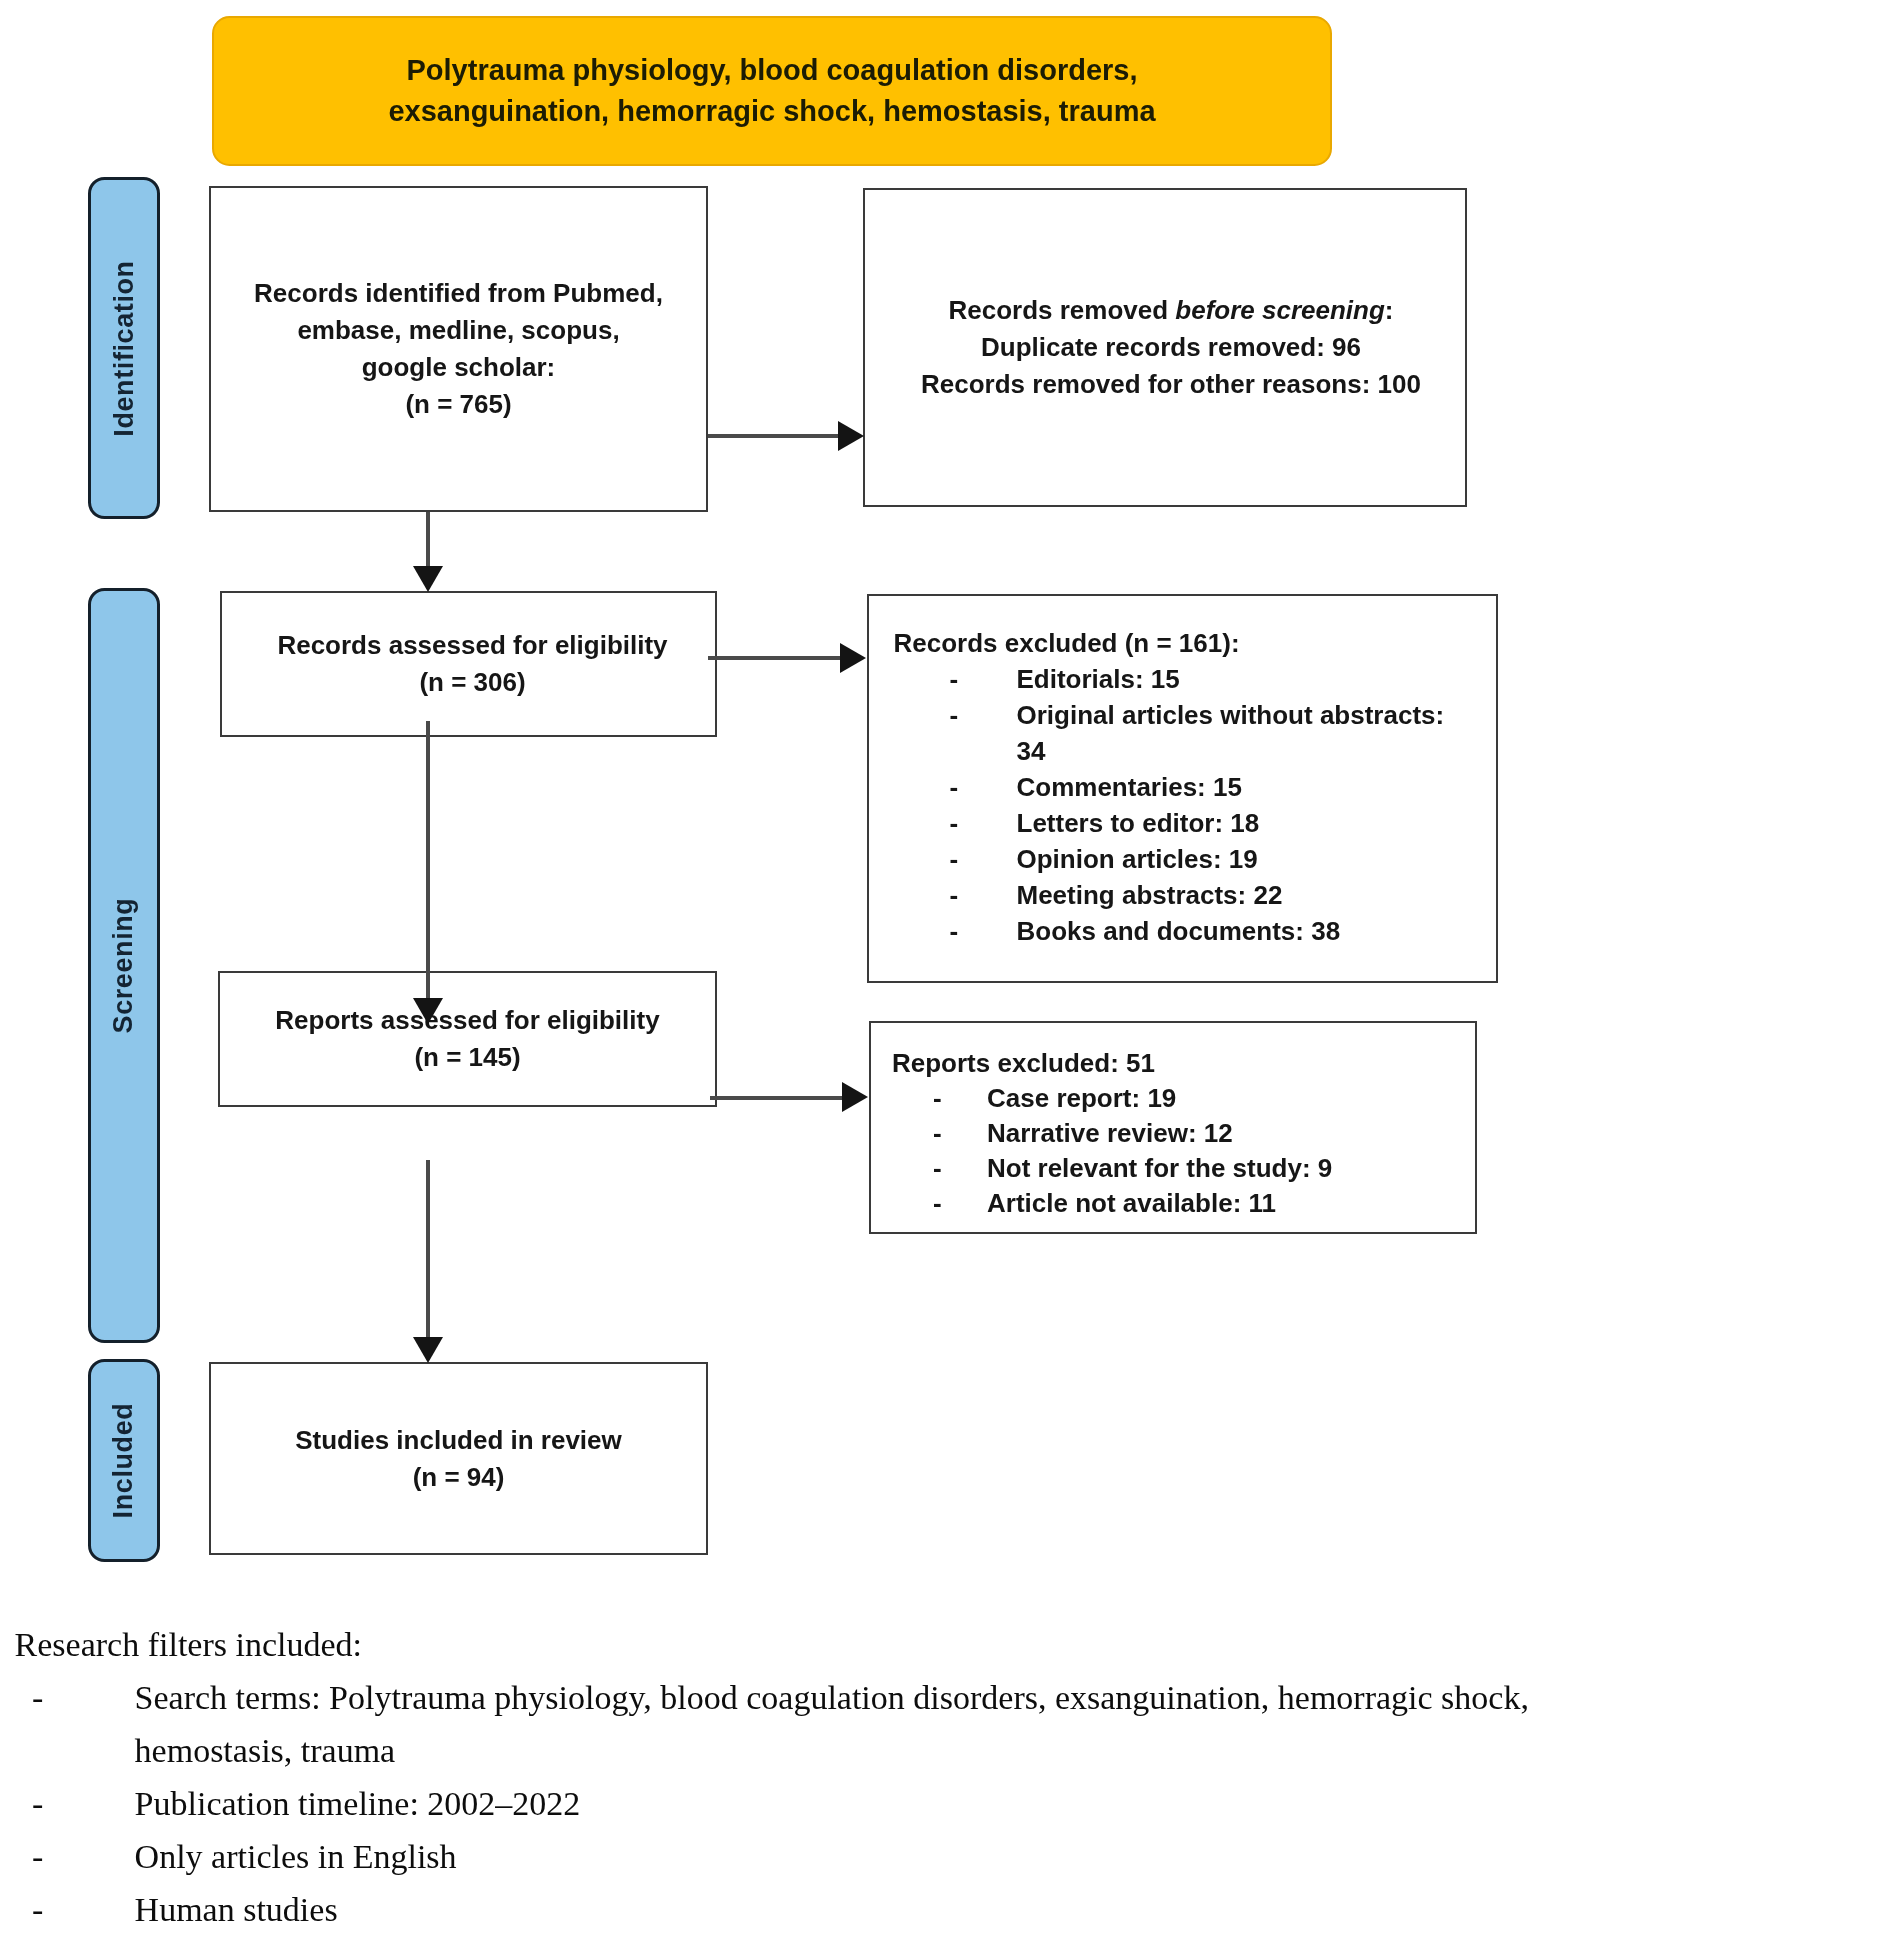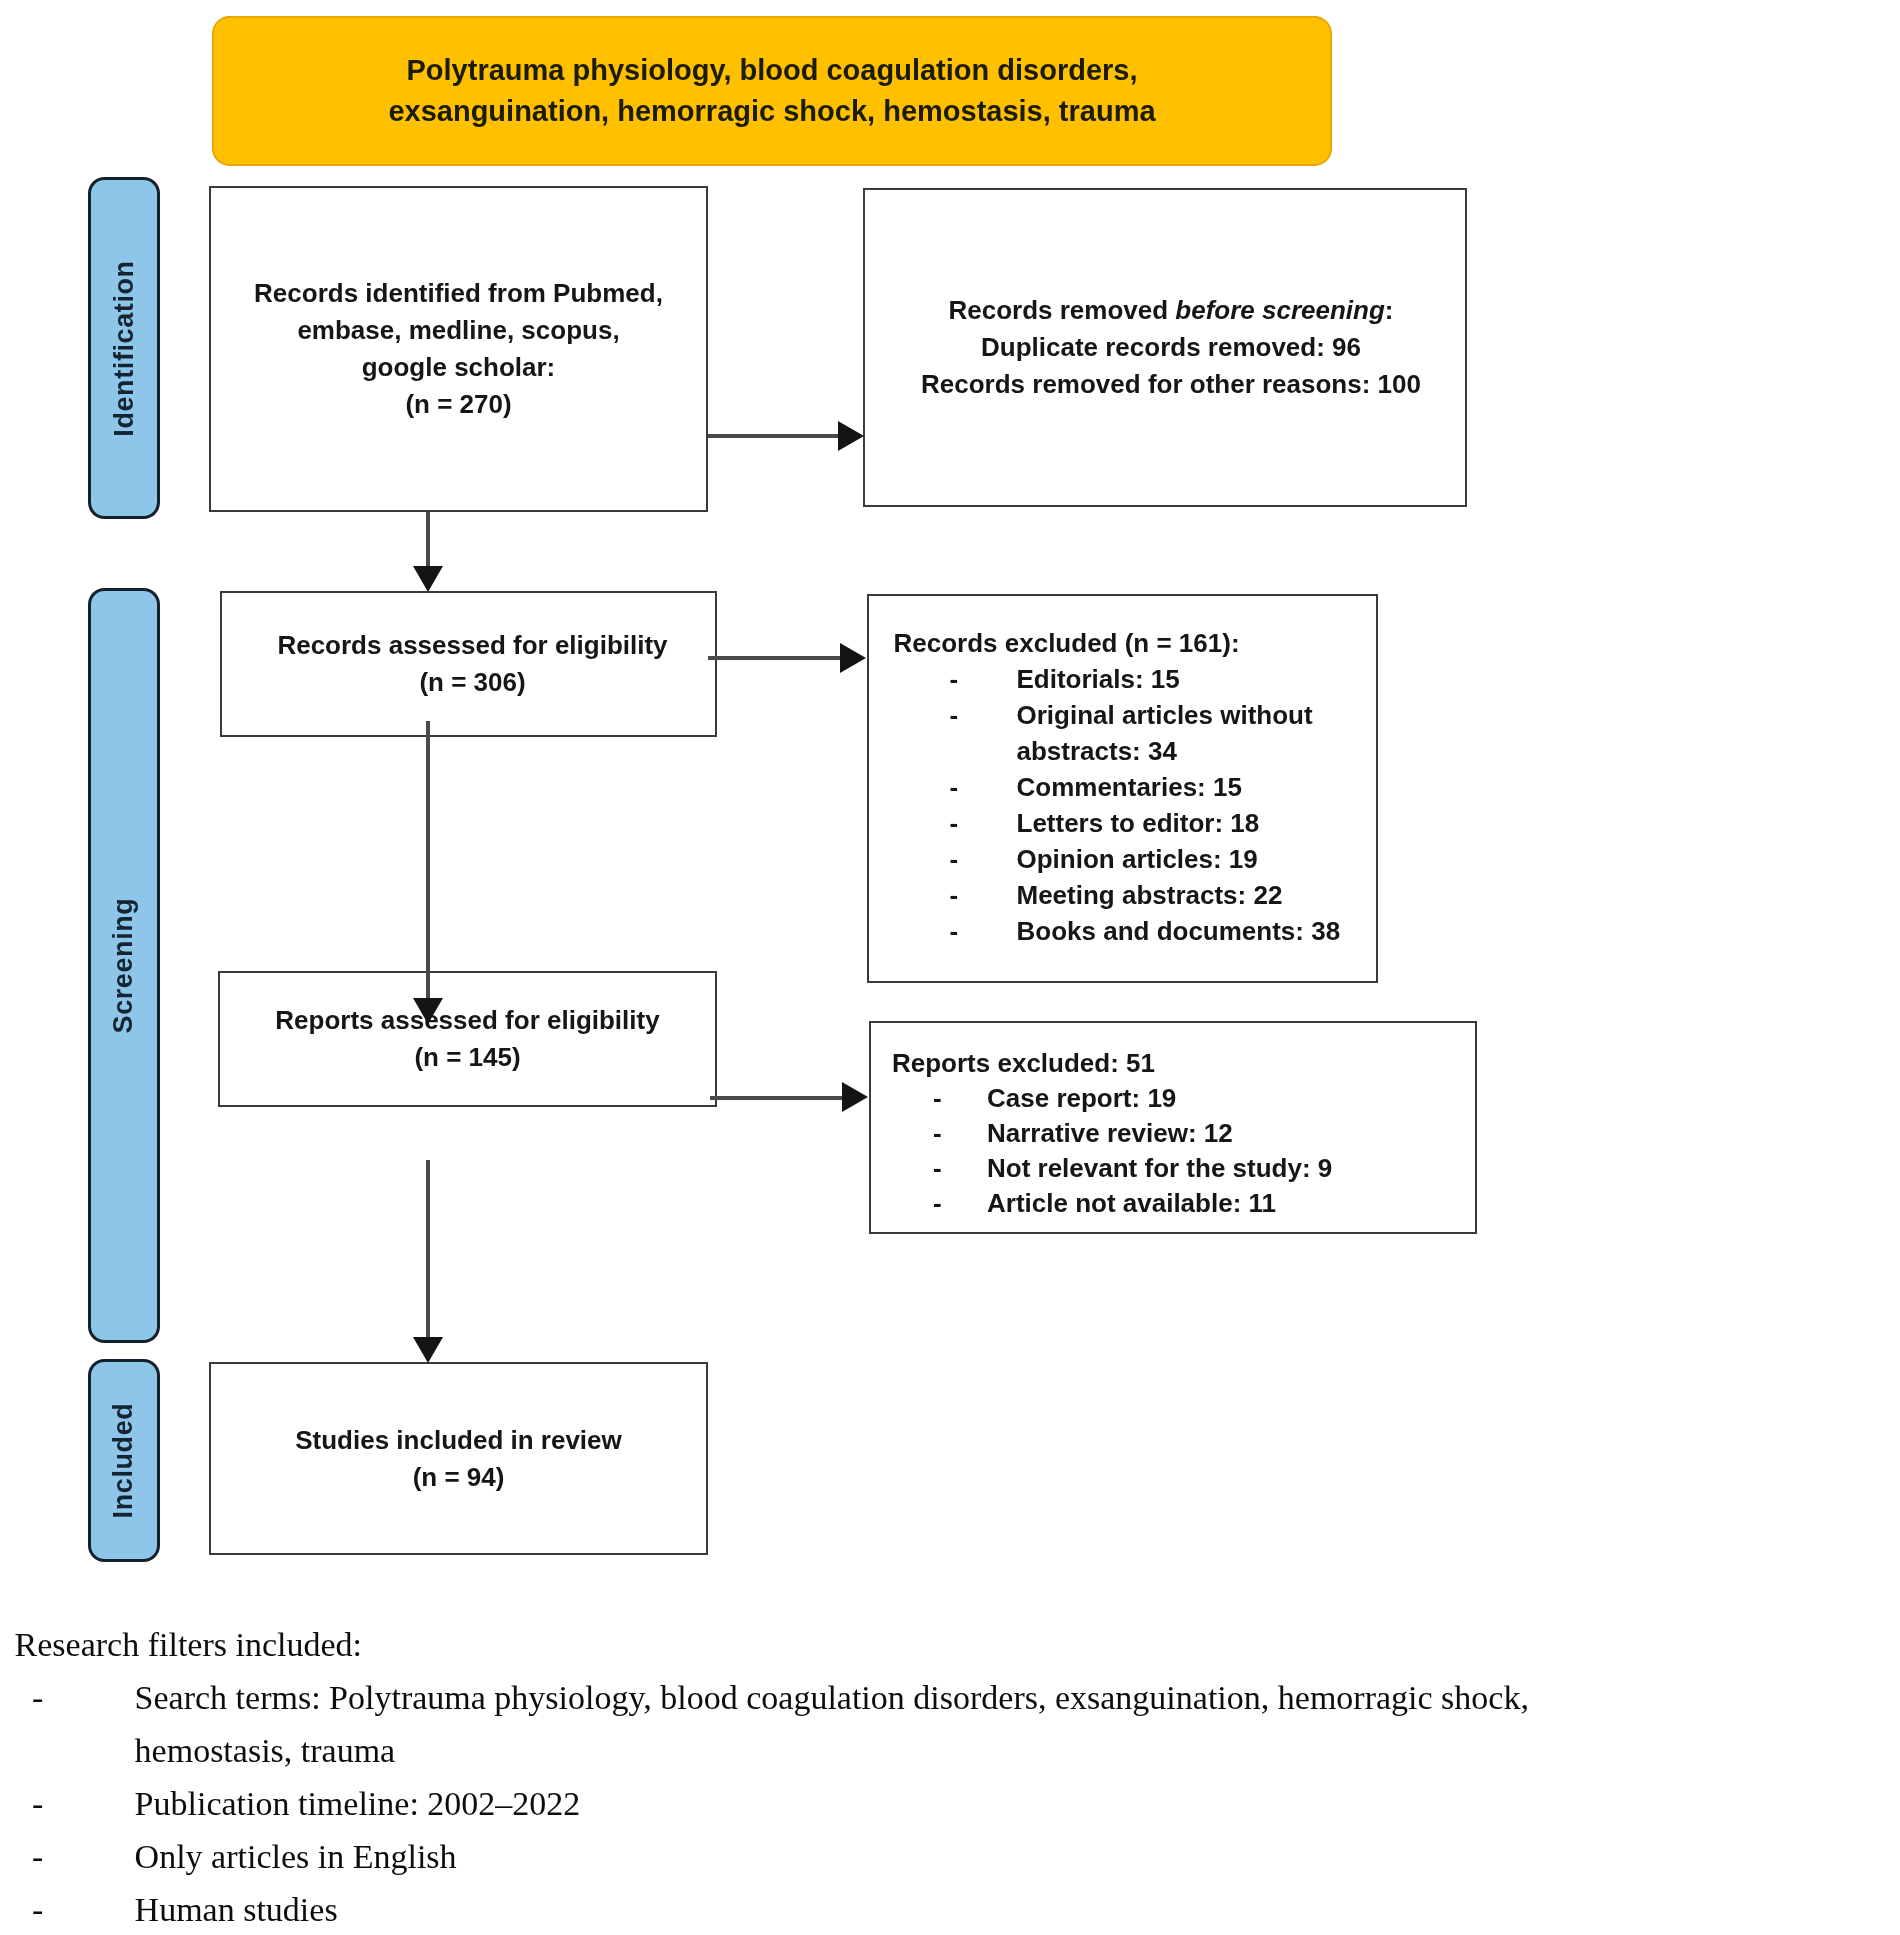--- a/index.html
+++ b/index.html
@@ -114,35 +114,35 @@
     <span>Screening</span>
   </div>
   <div class="stage" style="top:1359px;height:203px;">
     <span>Included</span>
   </div>
 
   <div class="fbox centered" style="left:209px;top:186px;width:499px;height:326px;">
     <div>Records identified from Pubmed,</div>
     <div>embase, medline, scopus,</div>
     <div>google scholar:</div>
-    <div>(n = 270)</div>
+    <div>(n = 765)</div>
   </div>
 
   <div class="fbox centered" style="left:863px;top:188px;width:604px;height:319px;padding-left:12px;">
     <div><span>Records removed </span><em>before screening</em><span>:</span></div>
     <div>Duplicate records removed: 96</div>
     <div>Records removed for other reasons: 100</div>
   </div>
 
   <div class="fbox centered" style="left:220px;top:591px;width:497px;height:146px;padding-left:8px;">
     <div>Records assessed for eligibility</div>
     <div>(n = 306)</div>
   </div>
 
-  <div class="fbox box-excluded-records" style="left:867px;top:594px;width:511px;height:389px;">
+  <div class="fbox box-excluded-records" style="left:867px;top:594px;width:631px;height:389px;">
     <div class="title">Records excluded (n = 161):</div>
     <div class="lrow">
         <span class="ldash">-</span>
         <span class="ltext">Editorials: 15</span>
       </div>
     <div class="lrow">
         <span class="ldash">-</span>
         <span class="ltext">Original articles without abstracts: 34</span>
       </div>
     <div class="lrow">

